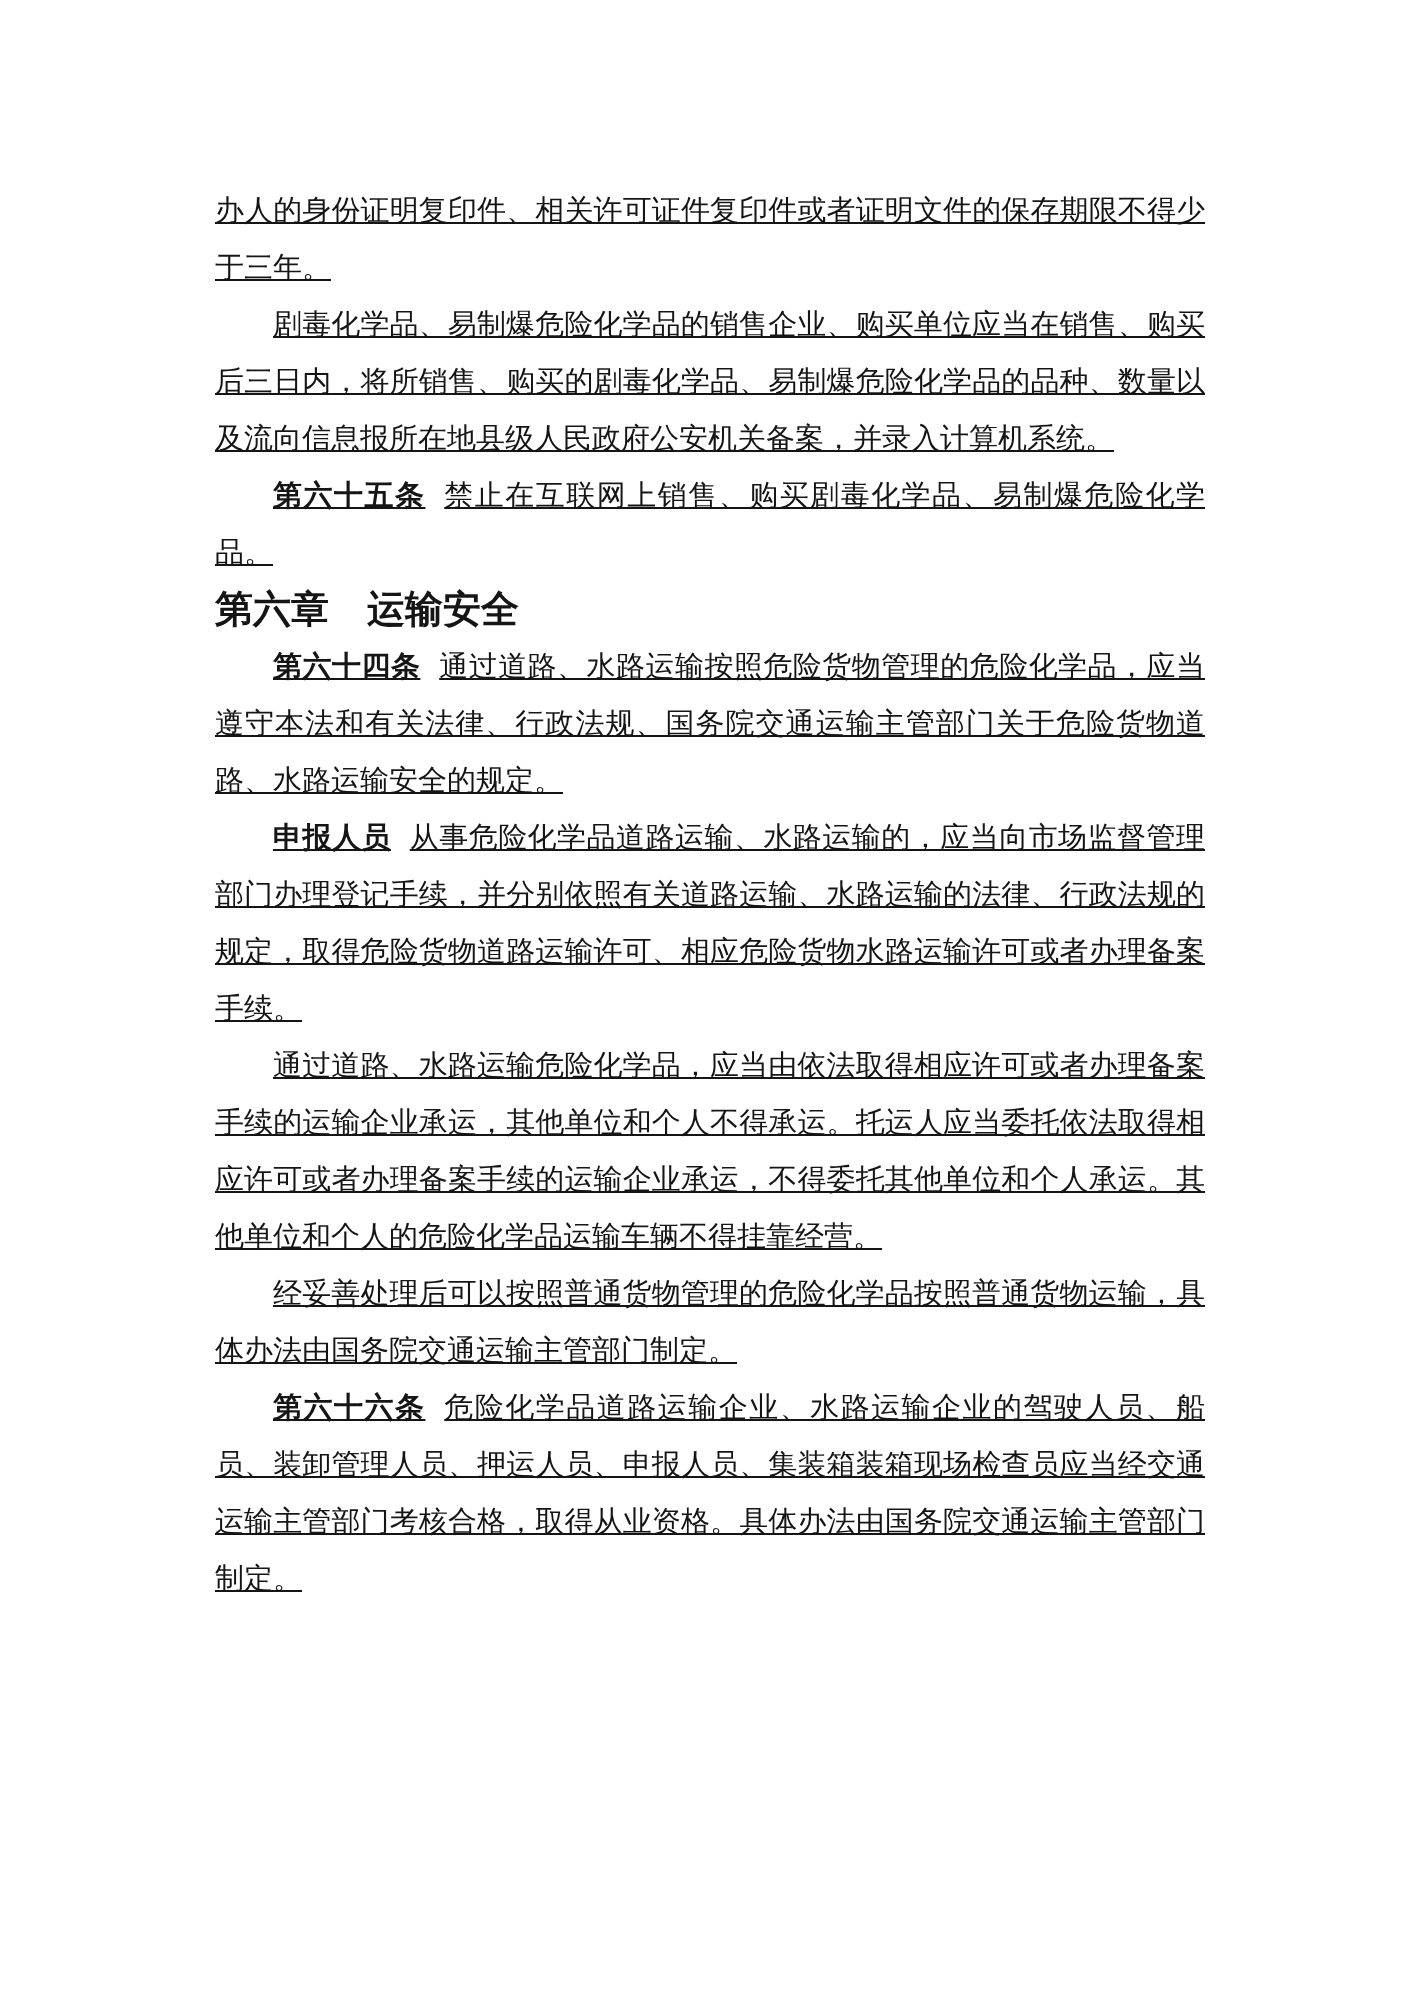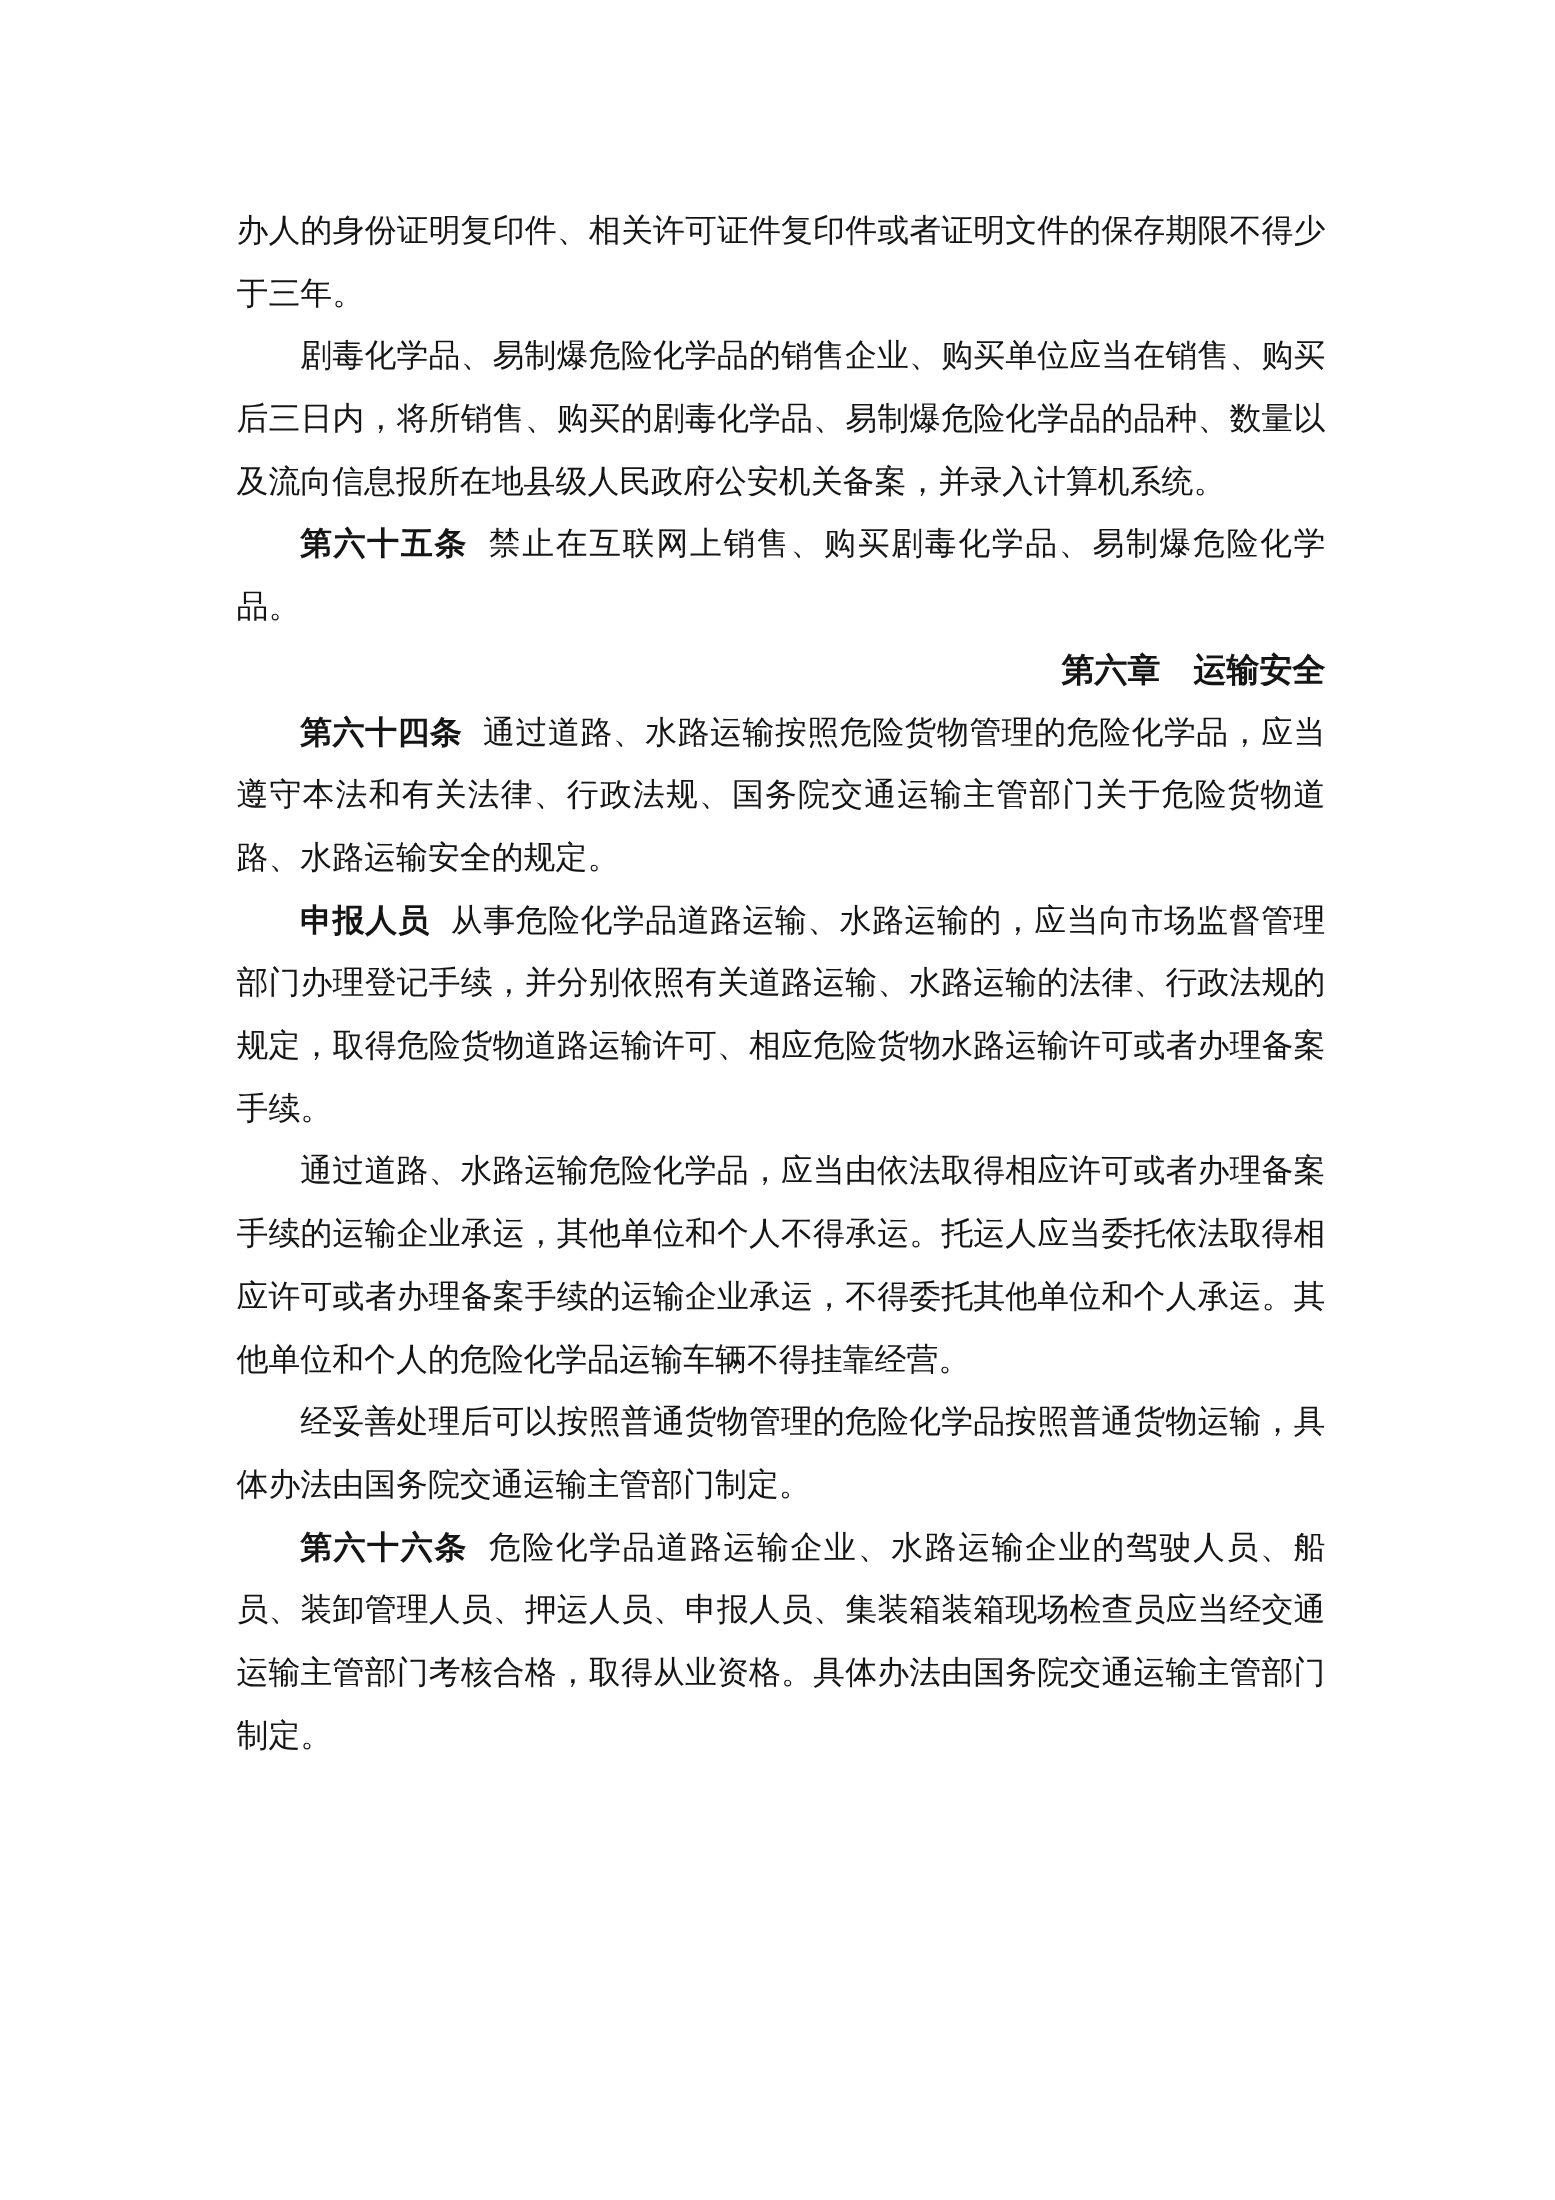--- a/index.html
+++ b/index.html
@@ -32,35 +32,36 @@
     line-height: 57px;
     letter-spacing: 0px;
   }
   .para {
     margin: 0;
     padding: 0;
     text-align: justify;
     text-justify: inter-ideograph;
     word-break: break-all;
     overflow-wrap: anywhere;
+    text-decoration: underline;
   }
   .para.indent {
     text-indent: 58px;
   }
   .article-label {
     font-weight: bold;
     margin-right: 0.65em;
   }
   .chapter {
     margin: 0;
     padding: 0;
-    font-size: 30px;
+    font-size: 38px;
     line-height: 57px;
     font-weight: bold;
-    text-align: right;
+    text-align: left;
   }
   .chapter-label {
     margin-right: 1em;
   }
 </style>
 </head>
 <body>
 
 <div class="doc-page">
   <main class="doc-text">

